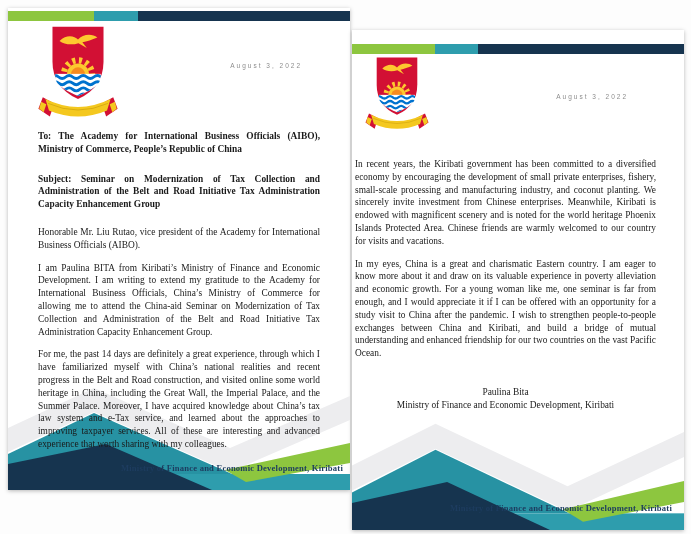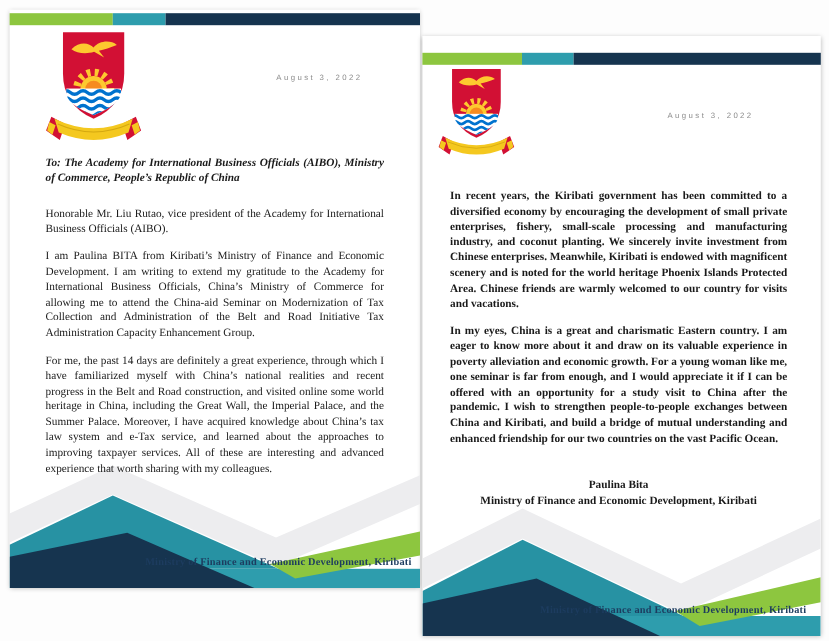--- a/index.html
+++ b/index.html
@@ -21,24 +21,24 @@
   .page2 .emblem{left:10px;top:25px;width:70px;height:79px;}
 
   .date{position:absolute;font-family:"Liberation Sans",sans-serif;
         font-size:6.5px;letter-spacing:2px;color:#8d8d8d;white-space:nowrap;}
   .page1 .date{right:48px;top:54px;}
   .page2 .date{right:56px;top:63px;}
 
   .content{position:absolute;z-index:2;color:#1a1a1a;font-size:9.4px;
            line-height:12.8px;text-align:justify;}
   .page1 .content{left:30px;right:30px;top:122px;}
-  .page2 .content{left:23px;right:28px;top:128px;font-weight:bold;}
+  .page2 .content{left:3px;right:28px;top:128px;}
 
   .content p{margin:0 0 10px 0;}
-  .heading{font-weight:bold;font-size:9.4px;font-style:italic;}
+  .heading{font-weight:bold;font-size:9.4px;}
   .to-block{margin-bottom:17px !important;}
   .subject-block{margin-bottom:15px !important;}
   .closing{margin-top:13px !important;}
 
   .signature{margin-top:26px;text-align:right;line-height:13px;}
   .signature div{white-space:nowrap;text-align:center;}
 
   .deco{position:absolute;left:0;right:0;bottom:0;width:100%;z-index:1;display:block;}
   .page1 .deco{height:120px;}
   .page2 .deco{height:125px;}
@@ -113,20 +113,21 @@
     </div>
 
     <svg class="emblem" viewBox="0 0 100 112">
       <use href="#kiribati-emblem"></use>
     </svg>
 
     <div class="date">August 3, 2022</div>
 
     <div class="content">
       <p class="heading to-block">To: The Academy for International Business Officials (AIBO), Ministry of Commerce, People’s Republic of China</p>
+      <p class="heading subject-block">Subject: Seminar on Modernization of Tax Collection and Administration of the Belt and Road Initiative Tax Administration Capacity Enhancement Group</p>
       <p>Honorable Mr. Liu Rutao, vice president of the Academy for International Business Officials (AIBO).</p>
       <p>I am Paulina BITA from Kiribati’s Ministry of Finance and Economic Development. I am writing to extend my gratitude to the Academy for International Business Officials, China’s Ministry of Commerce for allowing me to attend the China-aid Seminar on Modernization of Tax Collection and Administration of the Belt and Road Initiative Tax Administration Capacity Enhancement Group.</p>
       <p>For me, the past 14 days are definitely a great experience, through which I have familiarized myself with China’s national realities and recent progress in the Belt and Road construction, and visited online some world heritage in China, including the Great Wall, the Imperial Palace, and the Summer Palace. Moreover, I have acquired knowledge about China’s tax law system and e-Tax service, and learned about the approaches to improving taxpayer services. All of these are interesting and advanced experience that worth sharing with my colleagues.</p>
     </div>
 
     <svg class="deco" viewBox="0 0 342 120" preserveAspectRatio="none">
       <use href="#page-deco"></use>
     </svg>
     <div class="footer-line">Ministry of Finance and Economic Development, Kiribati</div>
   </div>

